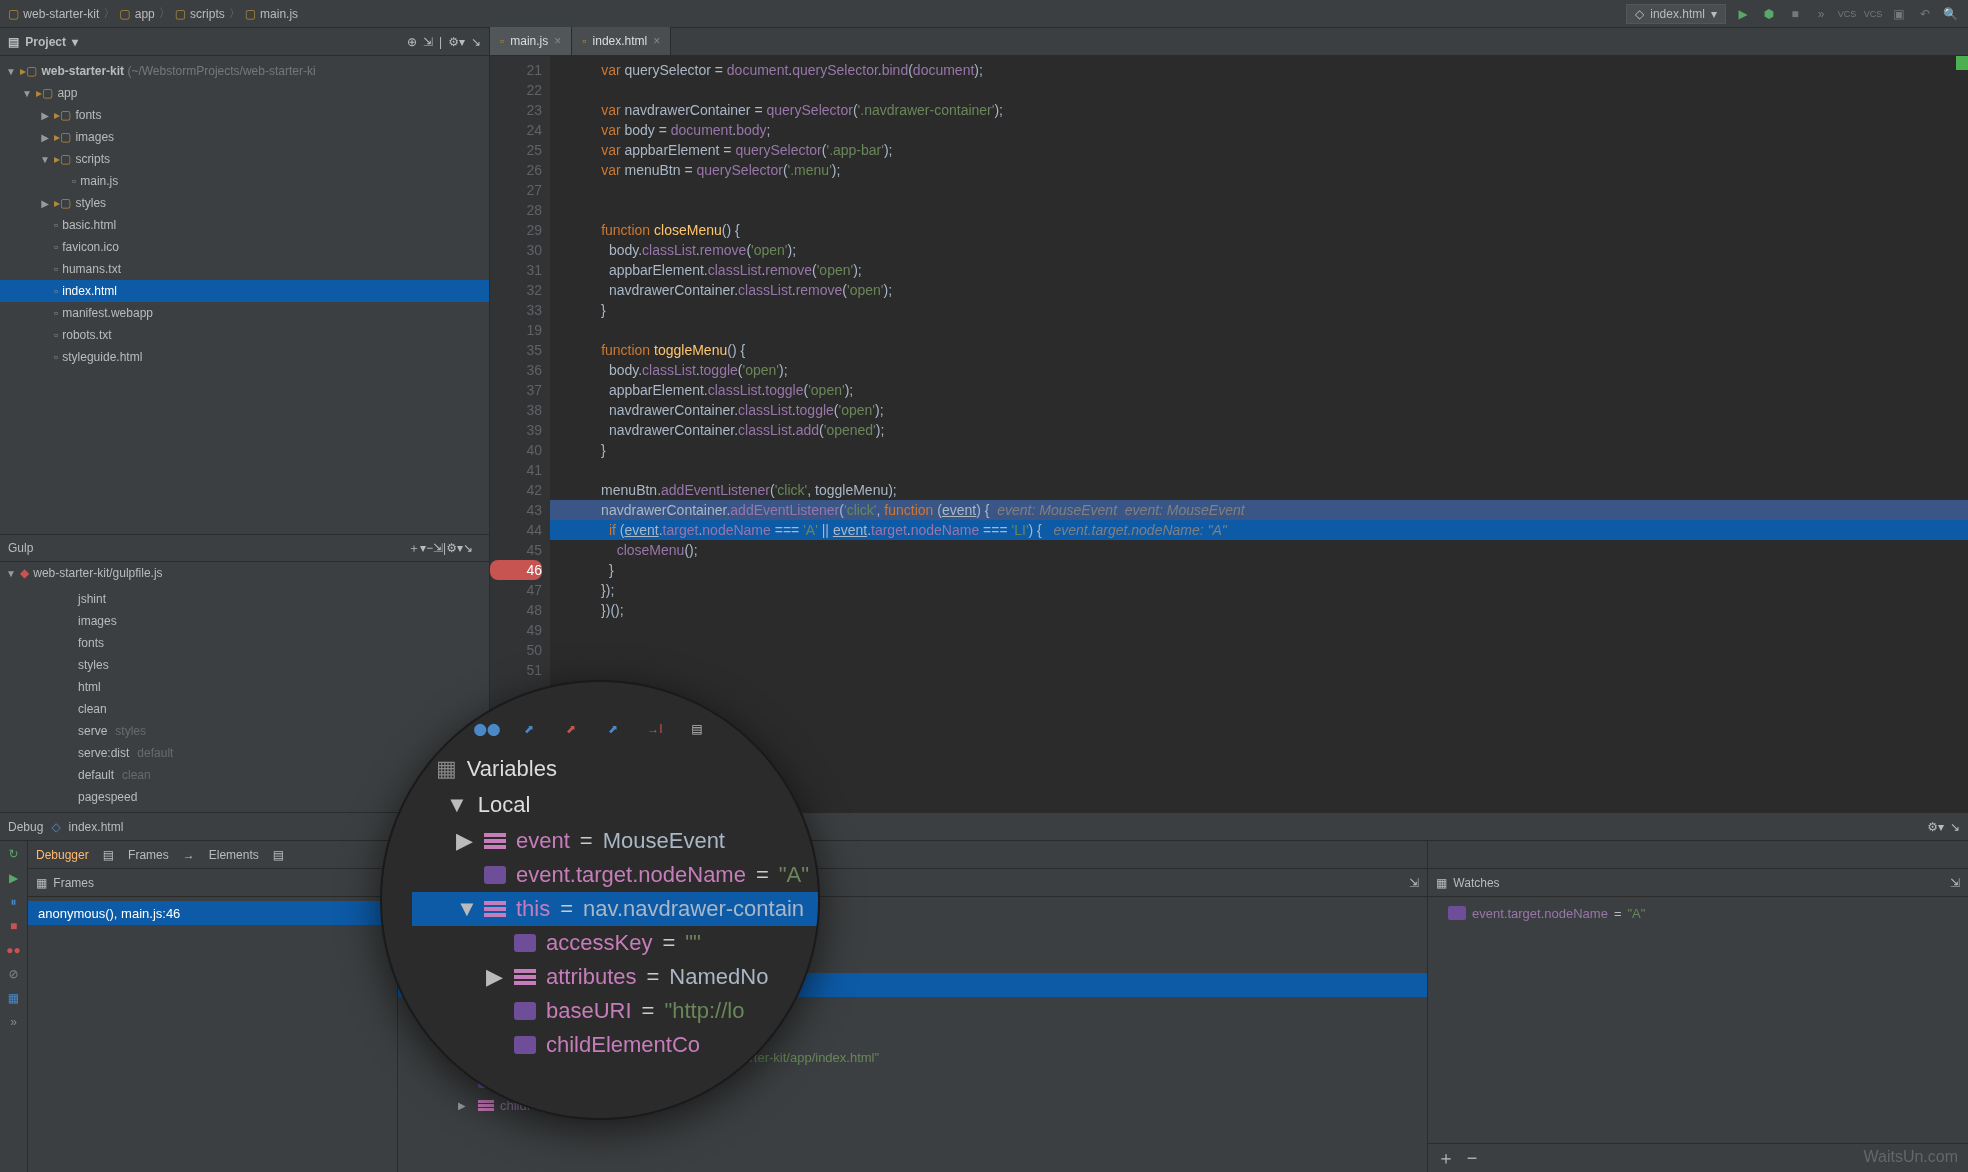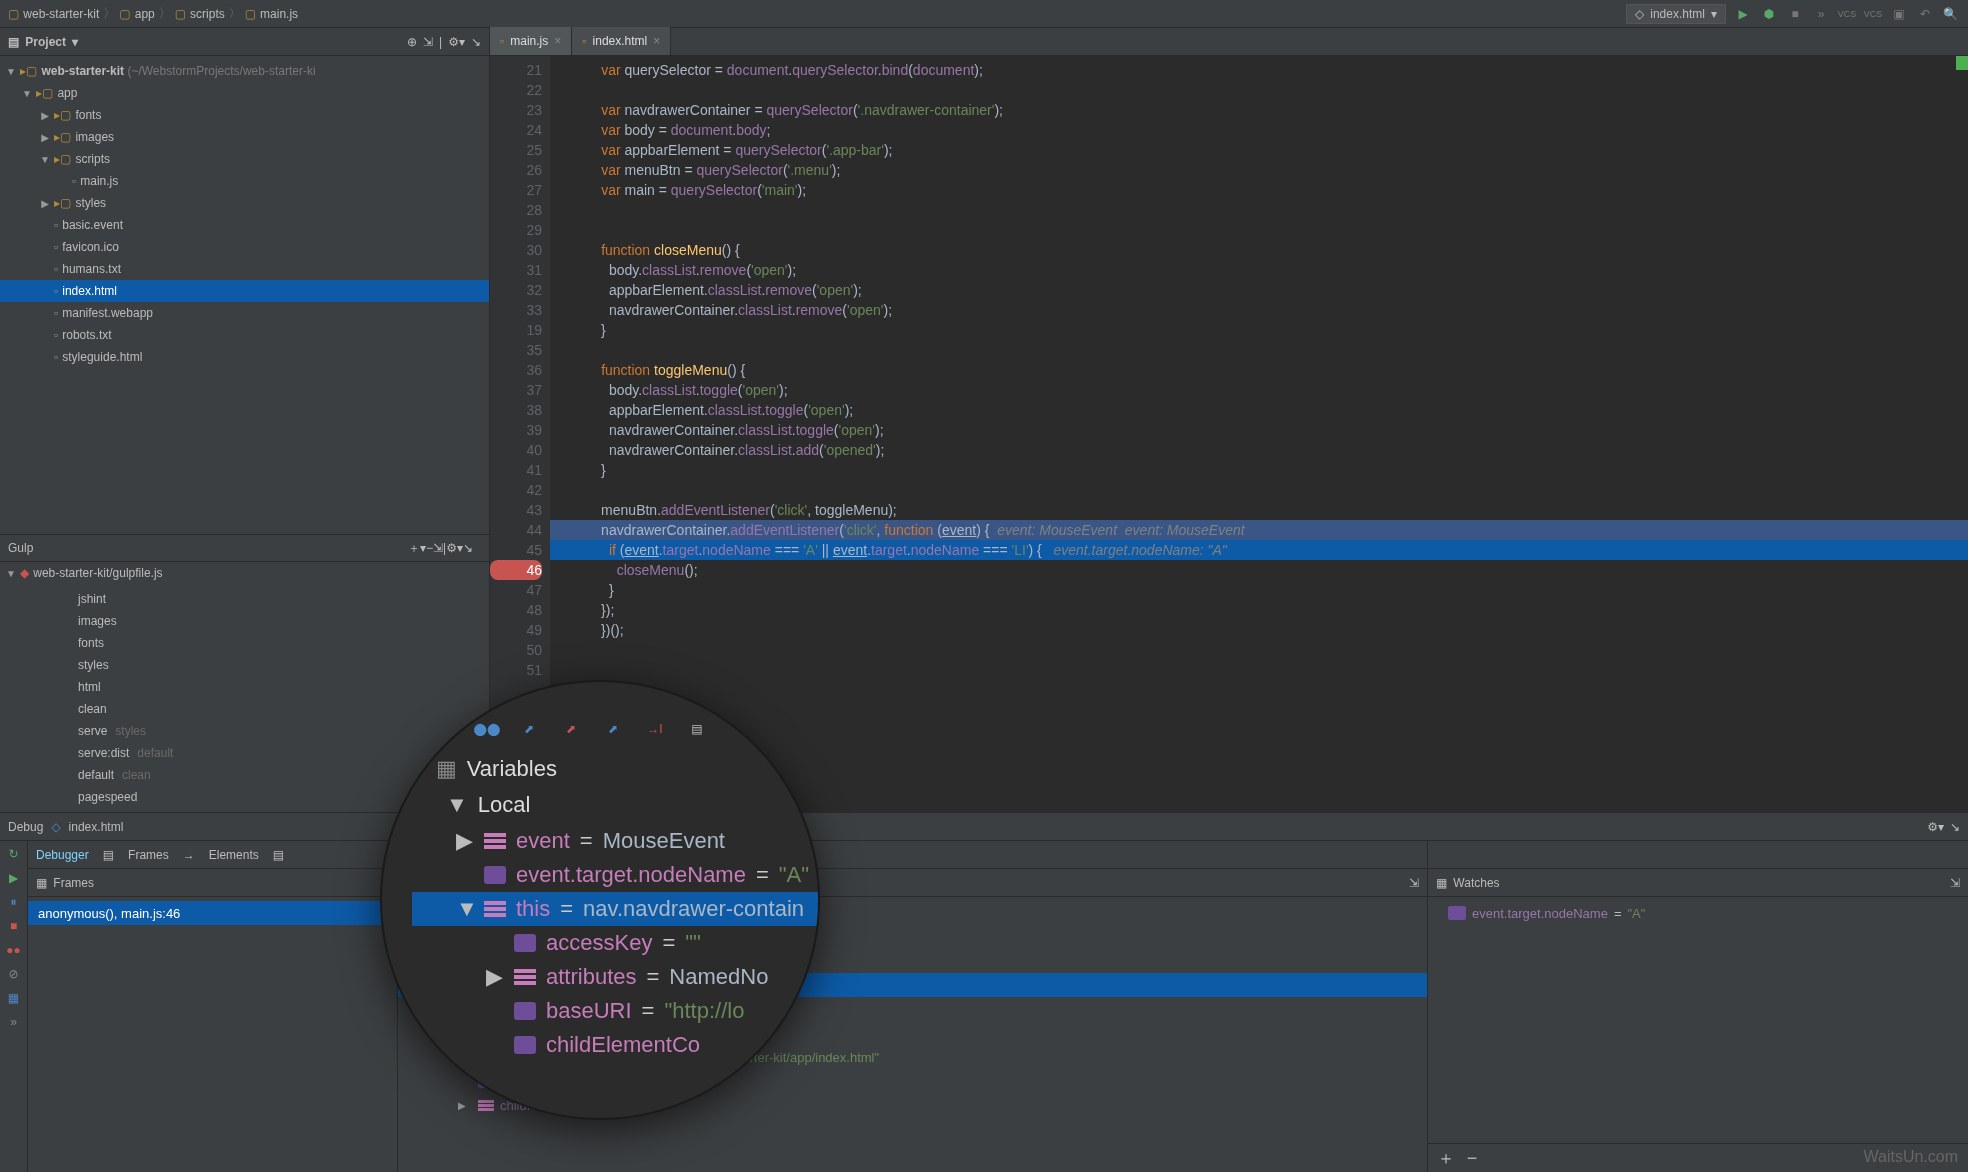--- a/index.html
+++ b/index.html
@@ -52,21 +52,21 @@
 
 
 .debug-panel{height:360px;display:flex;flex-direction:column;border-top:1px solid #2b2b2b;}
 .dbg-hdr{height:28px;background:#3c3f41;border-bottom:1px solid #2b2b2b;display:flex;align-items:center;padding:0 8px;gap:8px;}
 .dbg-hdr .tools{margin-left:auto;display:flex;gap:6px;}
 .dbg-body{flex:1;display:flex;}
 .dbg-left-icons{width:28px;background:#3c3f41;display:flex;flex-direction:column;align-items:center;padding-top:6px;gap:10px;border-right:1px solid #2b2b2b;}
 .dbg-cols{flex:1;display:flex;}
 .dbg-col{display:flex;flex-direction:column;border-right:1px solid #2b2b2b;}
 .col-tabs{height:28px;display:flex;align-items:center;padding:0 8px;gap:14px;border-bottom:1px solid #2b2b2b;}
-.col-tab.active{color:#7dd3fc;}
+.col-tab.active{color:#fdba74;}
 .col-sub{height:28px;display:flex;align-items:center;padding:0 8px;gap:6px;border-bottom:1px solid #2b2b2b;}
 .col-body{flex:1;padding:4px 0;font-family:Menlo,Consolas,monospace;font-size:13px;}
 .frame-row{height:24px;padding:0 10px;display:flex;align-items:center;background:#0d5aa7;color:#fff;}
 .var-row{height:24px;display:flex;align-items:center;padding-left:20px;gap:6px;}
 .var-row.sel{background:#0d5aa7;}
 .var-row .expand{width:14px;color:#999;font-size:10px;}
 .vname{color:#9876aa;} .vop{color:#bbb;} .vval{color:#6a8759;} .vtype{color:#a9b7c6;}
 .add-btn{width:20px;height:20px;display:flex;align-items:center;justify-content:center;font-size:18px;}
 
 
@@ -181,21 +181,21 @@
           <span><b style="font-weight:normal">main.js</b></span>
         </div>
         <div class="tree-row indent-2">
           <span class="arrow">▶</span>
           <span class="folder-ico">▸▢</span>
           <span><b style="font-weight:normal">styles</b></span>
         </div>
         <div class="tree-row indent-2">
           <span class="arrow"></span>
           <span class="file-ico">▫</span>
-          <span><b style="font-weight:normal">basic.event</b></span>
+          <span><b style="font-weight:normal">basic.html</b></span>
         </div>
         <div class="tree-row indent-2">
           <span class="arrow"></span>
           <span class="file-ico">▫</span>
           <span><b style="font-weight:normal">favicon.ico</b></span>
         </div>
         <div class="tree-row indent-2">
           <span class="arrow"></span>
           <span class="file-ico">▫</span>
           <span><b style="font-weight:normal">humans.txt</b></span>
@@ -322,21 +322,20 @@
           <div>51</div>
         </div>
       <div class="code">
         <div class="minimap"></div>
       <div class="code-line ">        <span class="kw">var</span> querySelector <span class="punc">=</span> <span class="mtd">document</span>.<span class="mtd">querySelector</span>.<span class="mtd">bind</span>(<span class="mtd">document</span>);</div>
           <div class="code-line ">        </div>
           <div class="code-line ">        <span class="kw">var</span> navdrawerContainer <span class="punc">=</span> <span class="mtd">querySelector</span>(<span class="str">'.navdrawer-container'</span>);</div>
           <div class="code-line ">        <span class="kw">var</span> body <span class="punc">=</span> <span class="mtd">document</span>.<span class="mtd">body</span>;</div>
           <div class="code-line ">        <span class="kw">var</span> appbarElement <span class="punc">=</span> <span class="mtd">querySelector</span>(<span class="str">'.app-bar'</span>);</div>
           <div class="code-line ">        <span class="kw">var</span> menuBtn <span class="punc">=</span> <span class="mtd">querySelector</span>(<span class="str">'.menu'</span>);</div>
-          <div class="code-line ">        <span class="kw">var</span> main <span class="punc">=</span> <span class="mtd">querySelector</span>(<span class="str">'main'</span>);</div>
           <div class="code-line ">        </div>
           <div class="code-line ">        </div>
           <div class="code-line ">        <span class="kw">function</span> <span class="type">closeMenu</span>() {</div>
           <div class="code-line ">          body.<span class="mtd">classList</span>.<span class="mtd">remove</span>(<span class="str">'open'</span>);</div>
           <div class="code-line ">          appbarElement.<span class="mtd">classList</span>.<span class="mtd">remove</span>(<span class="str">'open'</span>);</div>
           <div class="code-line ">          navdrawerContainer.<span class="mtd">classList</span>.<span class="mtd">remove</span>(<span class="str">'open'</span>);</div>
           <div class="code-line ">        }</div>
           <div class="code-line ">        </div>
           <div class="code-line ">        <span class="kw">function</span> <span class="type">toggleMenu</span>() {</div>
           <div class="code-line ">          body.<span class="mtd">classList</span>.<span class="mtd">toggle</span>(<span class="str">'open'</span>);</div>

